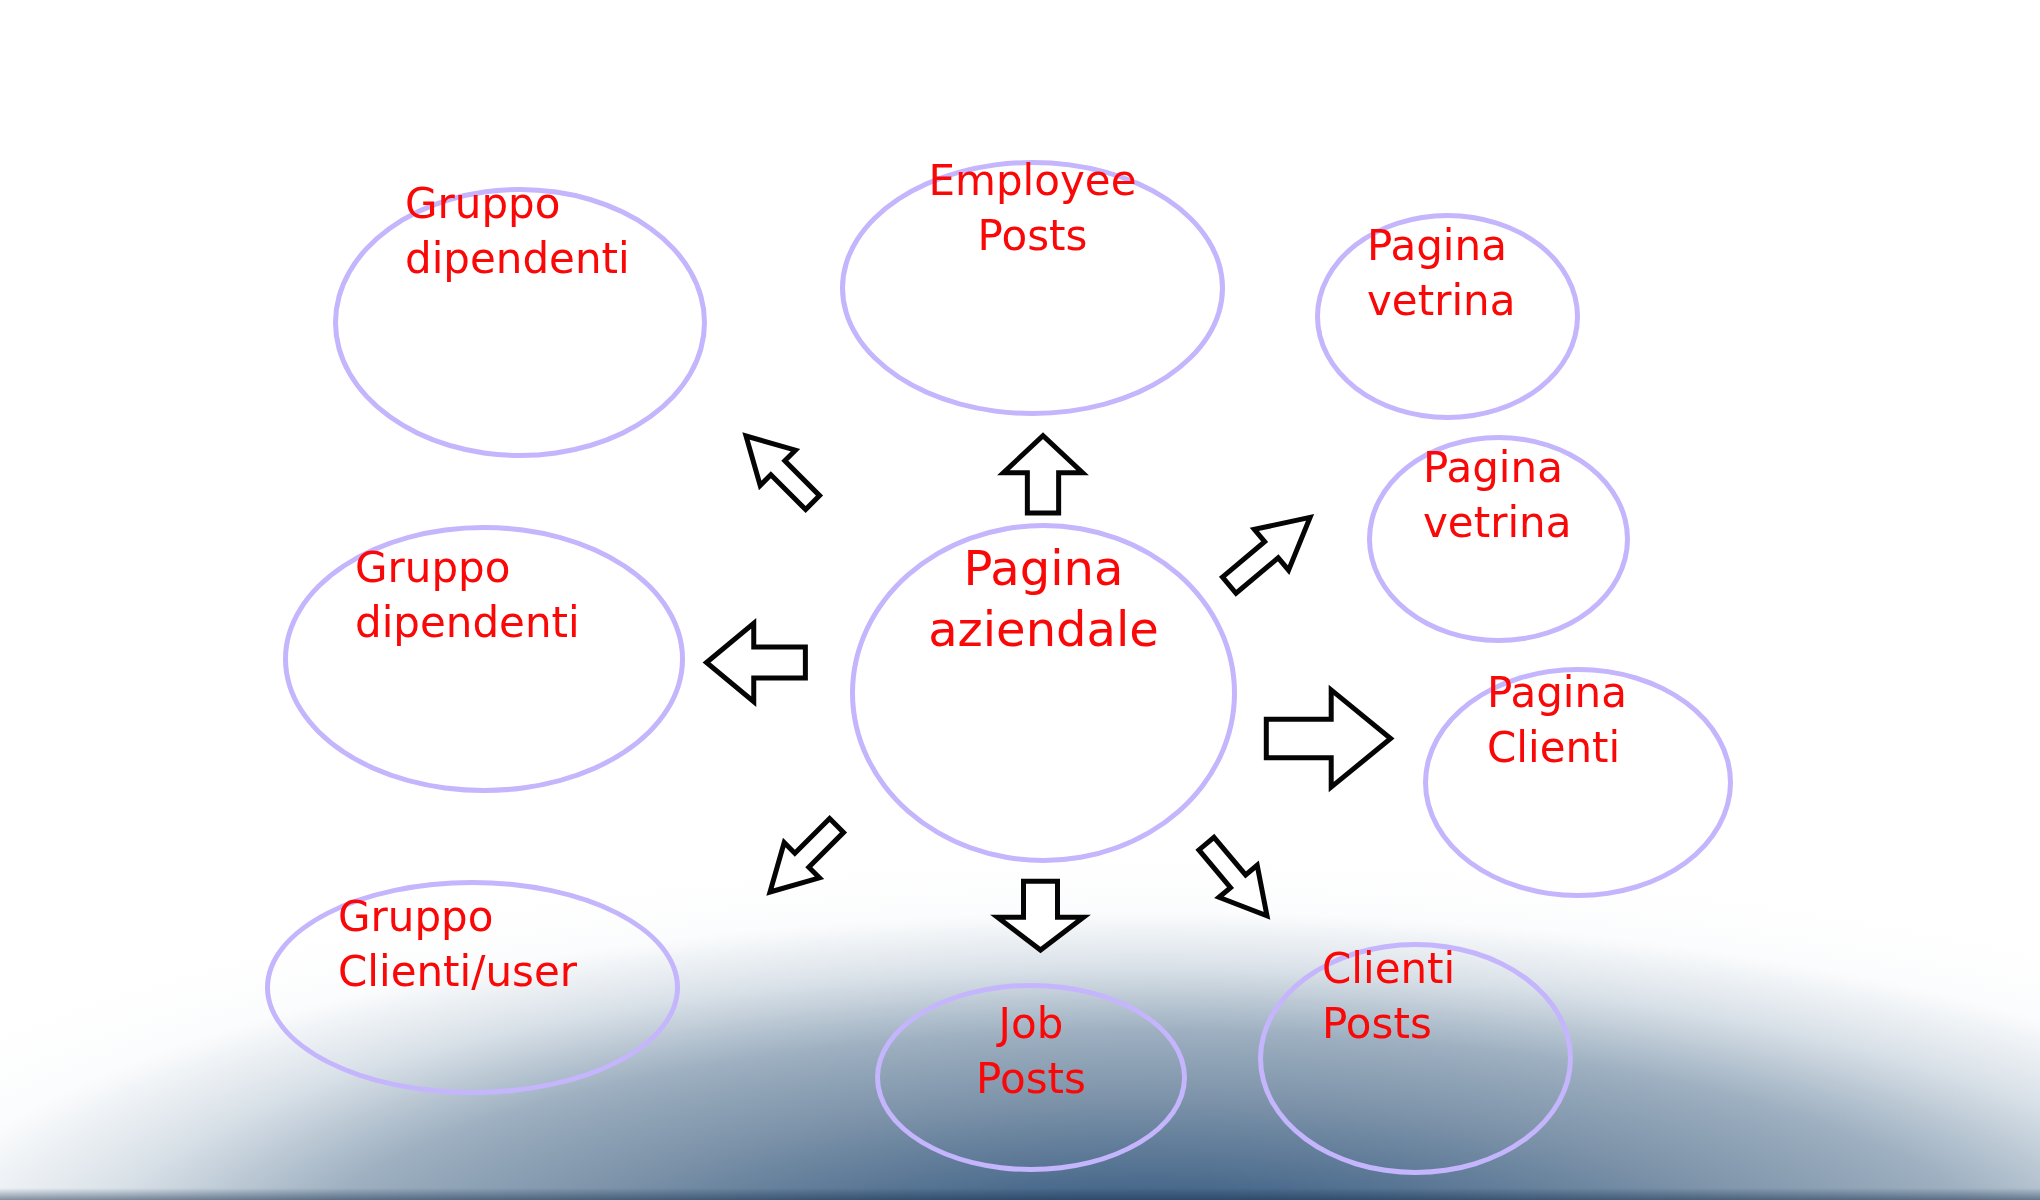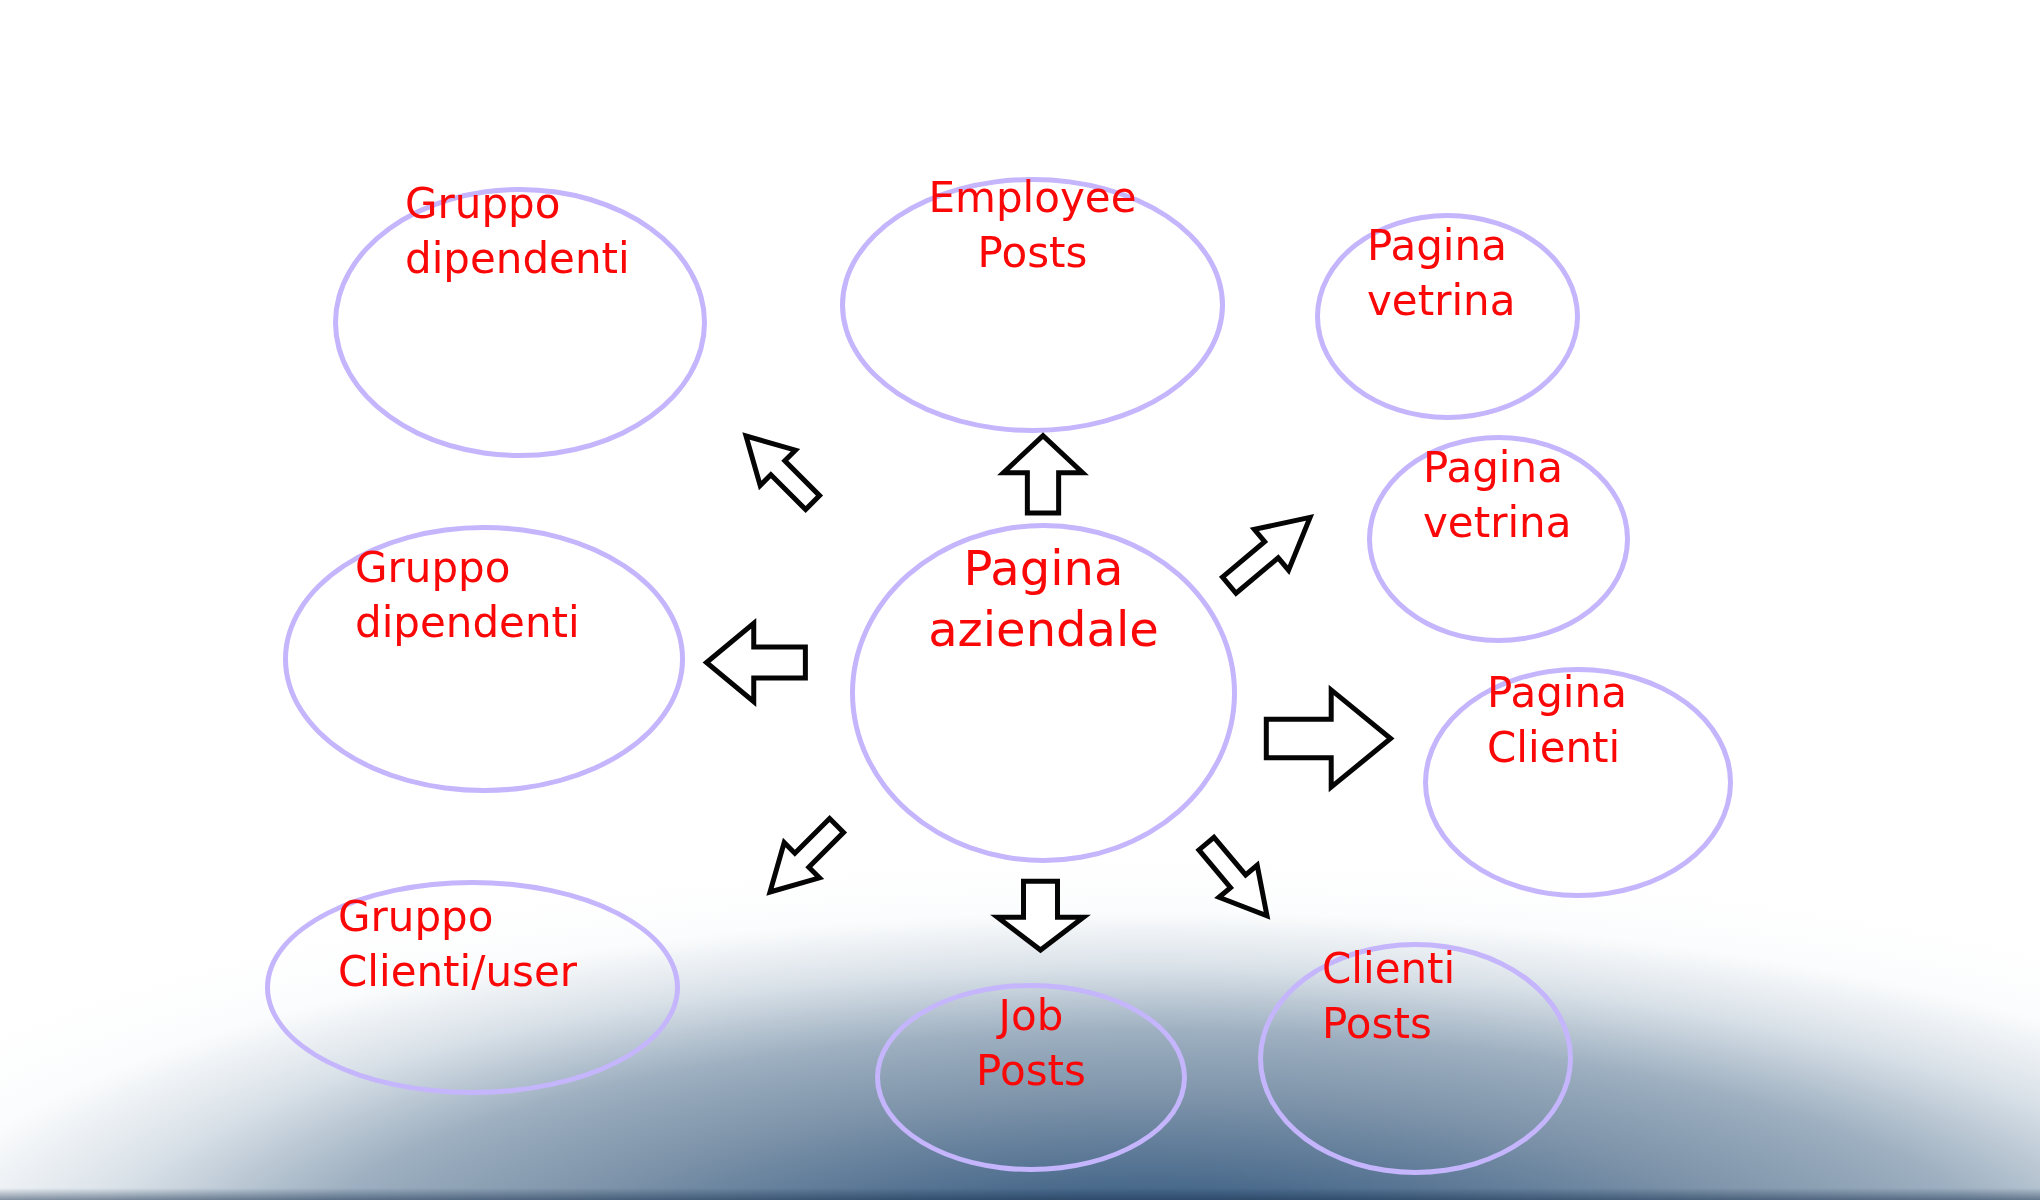--- a/index.html
+++ b/index.html
@@ -24,34 +24,34 @@
     color:#fa0707;font-size:42px;line-height:1.32;
     background:transparent;
   }
   .node .txt{white-space:nowrap;}
   .node .txt div{white-space:nowrap;}
   .center-align{justify-content:center;text-align:center;}
   .big{font-size:48px;line-height:1.28;}
 
   #n-gruppo-dipendenti{left:333px;top:187px;width:374px;height:271px;padding-left:67px;}
   #n-gruppo-dipendenti .txt{margin-top:-16px;}
-  #n-employee-posts{left:840px;top:177px;width:385px;height:256px;}
+  #n-employee-posts{left:840px;top:160px;width:385px;height:256px;}
   #n-employee-posts .txt{margin-top:-12px;}
   #n-pagina-vetrina-top{left:1315px;top:213px;width:265px;height:207px;padding-left:47px;}
   #n-pagina-vetrina-right{left:1367px;top:435px;width:263px;height:208px;padding-left:51px;}
   #n-pagina-prodotti{left:1423px;top:667px;width:310px;height:231px;padding-left:59px;}
   #n-pagina-prodotti .txt{margin-top:-7px;}
   #n-gruppo-alumni{left:283px;top:525px;width:402px;height:268px;padding-left:67px;}
   #n-gruppo-alumni .txt{margin-top:10px;}
   #n-pagina-aziendale{left:850px;top:523px;width:387px;height:340px;}
   #n-pagina-aziendale .txt{margin-top:10px;}
   #n-gruppo-clienti{left:265px;top:880px;width:415px;height:215px;padding-left:68px;}
   #n-gruppo-clienti .txt{margin-top:4px;}
   #n-job-posts{left:875px;top:983px;width:312px;height:189px;}
-  #n-job-posts .txt{}
+  #n-job-posts .txt{margin-top:8px;}
   #n-scheda-life{left:1258px;top:942px;width:315px;height:233px;padding-left:59px;}
   #n-scheda-life .txt{margin-top:-6px;}
 
   .arrow{position:absolute;overflow:visible;}
   #a-up        {left:1002px;top:428px;width:82px; height:92px; transform:rotate(-90deg);}
   #a-up-left   {left:729px; top:440px;width:100px;height:58px; transform:rotate(-135deg);}
   #a-left      {left:703px; top:617px;width:105px;height:91px; transform:rotate(180deg);}
   #a-down-left {left:753px; top:830px;width:100px;height:58px; transform:rotate(135deg);}
   #a-down      {left:1004px;top:866px;width:73px; height:100px;transform:rotate(90deg);}
   #a-down-right{left:1187px;top:851px;width:100px;height:58px; transform:rotate(50deg);}

